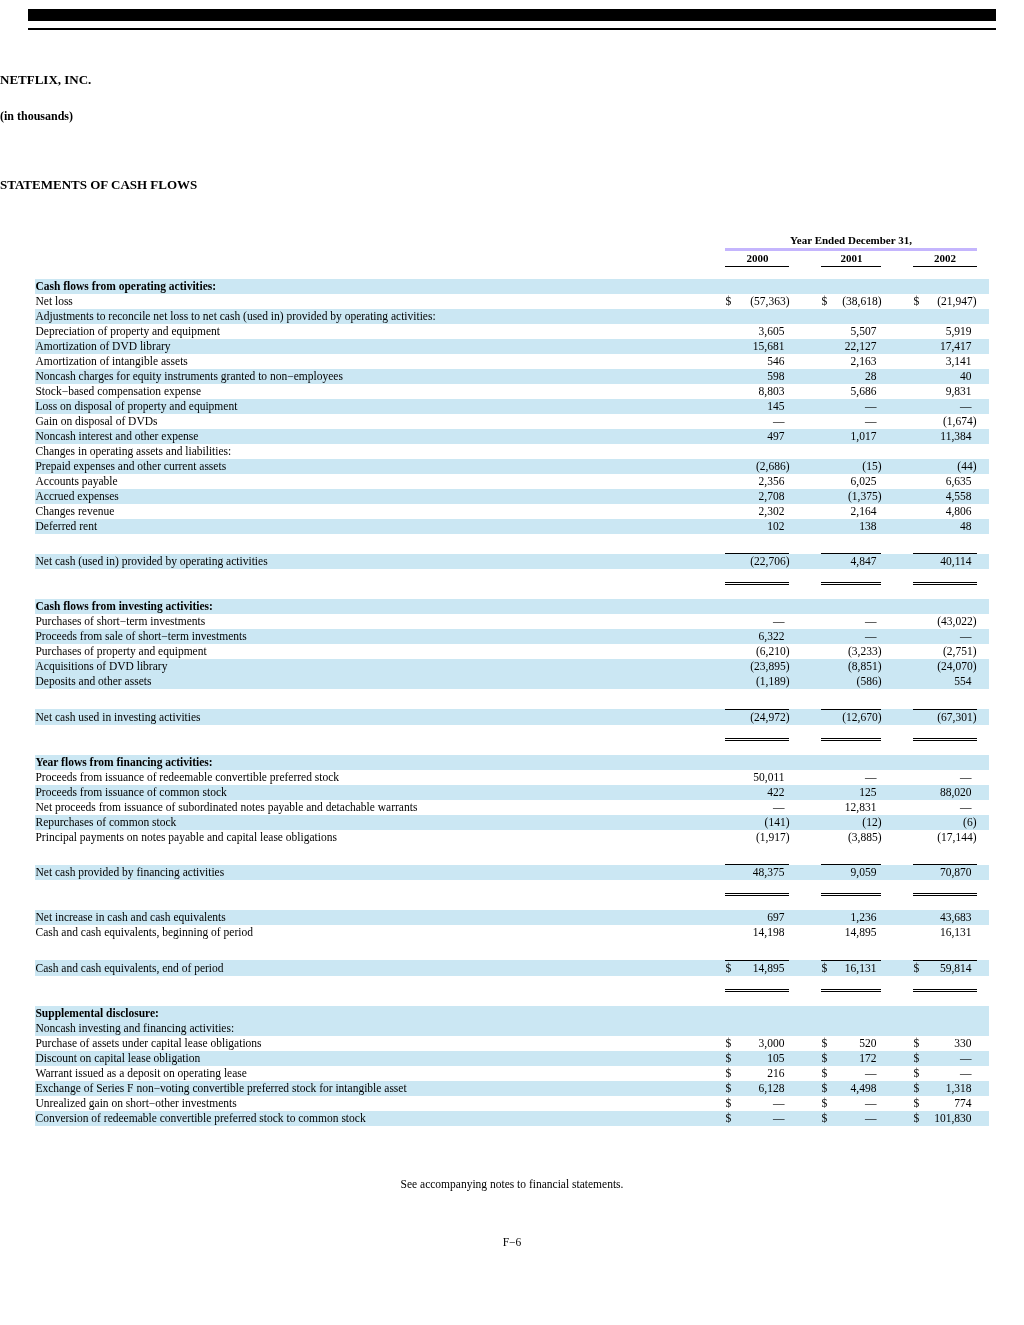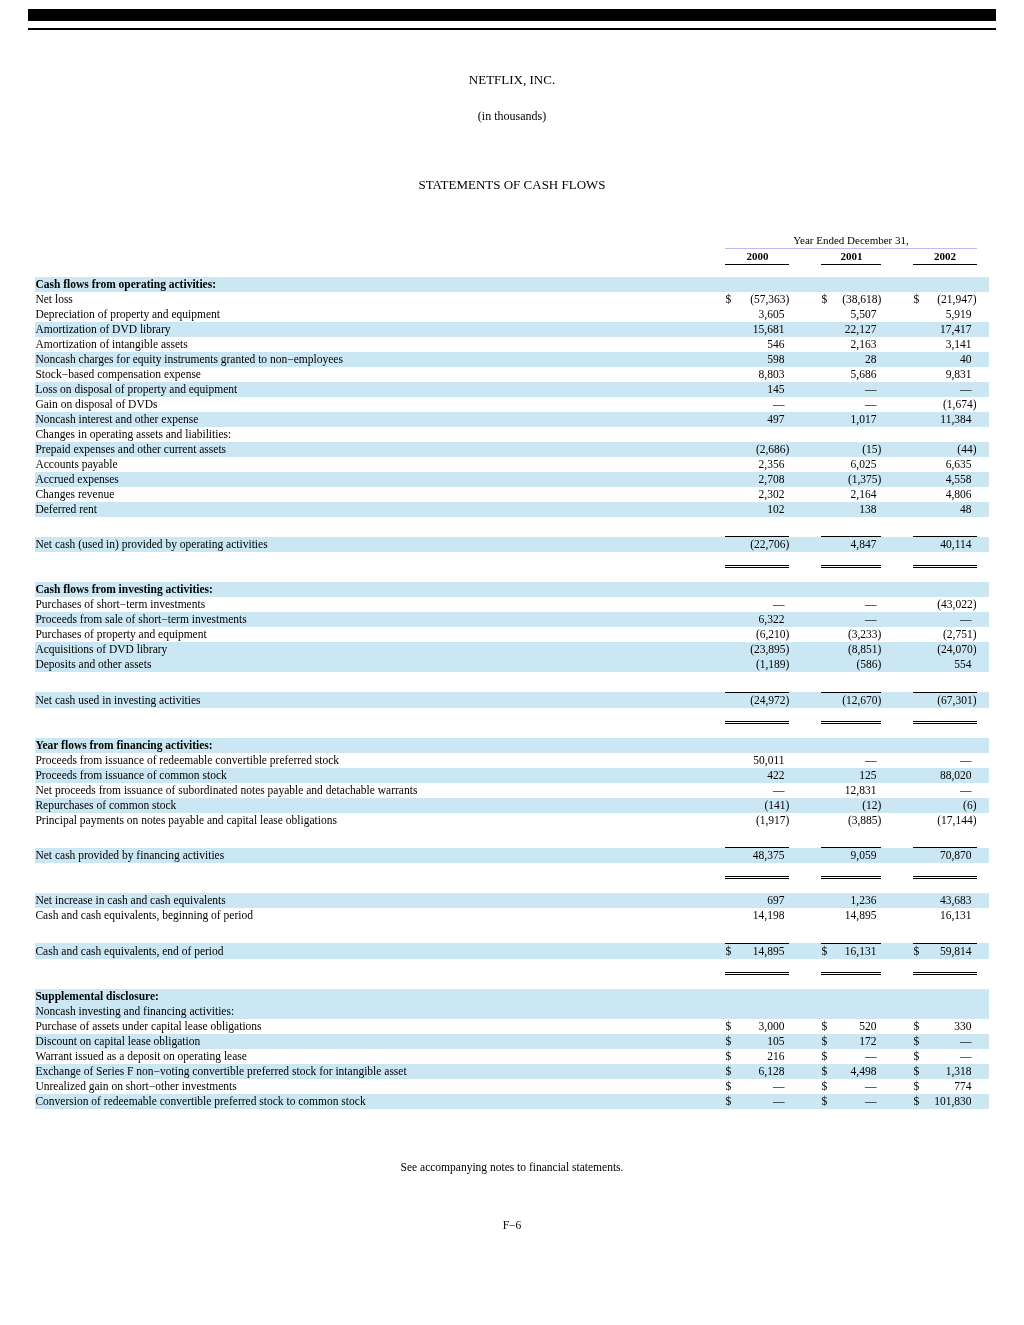--- a/index.html
+++ b/index.html
@@ -9,37 +9,37 @@
     width: 1024px;
     height: 1325px;
     background: #fff;
     color: #000;
     font-family: "Liberation Serif", "DejaVu Serif", serif;
     overflow: hidden;
   }
   .bar-thick { margin: 9px 28px 0 28px; height: 12px; background: #000; }
   .bar-thin  { margin: 7px 28px 0 28px; height: 2px;  background: #000; }
 
-  .c-title { text-align: center; font-weight: normal; margin: 0; }
+  .c-title { font-weight: bold; margin: 0; }
   .company { font-size: 13px; padding-top: 42px; }
   .stmt    { font-size: 13px; padding-top: 53px; }
   .units   { font-size: 12px; padding-top: 21px; }
 
   table.cf {
     width: 953px;
     margin: 40px auto 0 auto;
     border-collapse: collapse;
     table-layout: fixed;
     font-size: 11.5px;
   }
   table.cf td { padding: 0; vertical-align: bottom; line-height: 15px; height: 15px; }
 
   .period {
-    text-align: center; font-weight: normal; font-size: 11px;
-    border-bottom: 1px solid #c4b5fd; padding-bottom: 1px;
+    text-align: center; font-weight: bold; font-size: 11px;
+    border-bottom: 3px solid #c4b5fd; padding-bottom: 1px;
   }
   .yr {
     text-align: center; font-weight: bold; font-size: 11px;
     border-bottom: 1px solid #000; padding: 7px 0 1px 0;
   }
 
   tr.hl { background: var(--hl, #cbe7f3); }
   td.lbl { white-space: nowrap; overflow: hidden; padding-left: 2px; }
   td.lbl.b { font-weight: bold; }
   td.dol { text-align: left; }
@@ -112,20 +112,24 @@
           <td class="dol">$</td>
           <td class="num">(57,363)</td>
           <td></td>
           <td class="dol">$</td>
           <td class="num">(38,618)</td>
           <td></td>
           <td class="dol">$</td>
           <td class="num">(21,947)</td>
           <td></td>
         </tr>
+        <tr class="hl">
+          <td class="lbl">Adjustments to reconcile net loss to net cash (used in) provided by operating activities:</td>
+          <td colspan="9"></td>
+        </tr>
         <tr>
           <td class="lbl">Depreciation of property and equipment</td>
           <td class="dol"></td>
           <td class="num pos">3,605</td>
           <td></td>
           <td class="dol"></td>
           <td class="num pos">5,507</td>
           <td></td>
           <td class="dol"></td>
           <td class="num pos">5,919</td>

